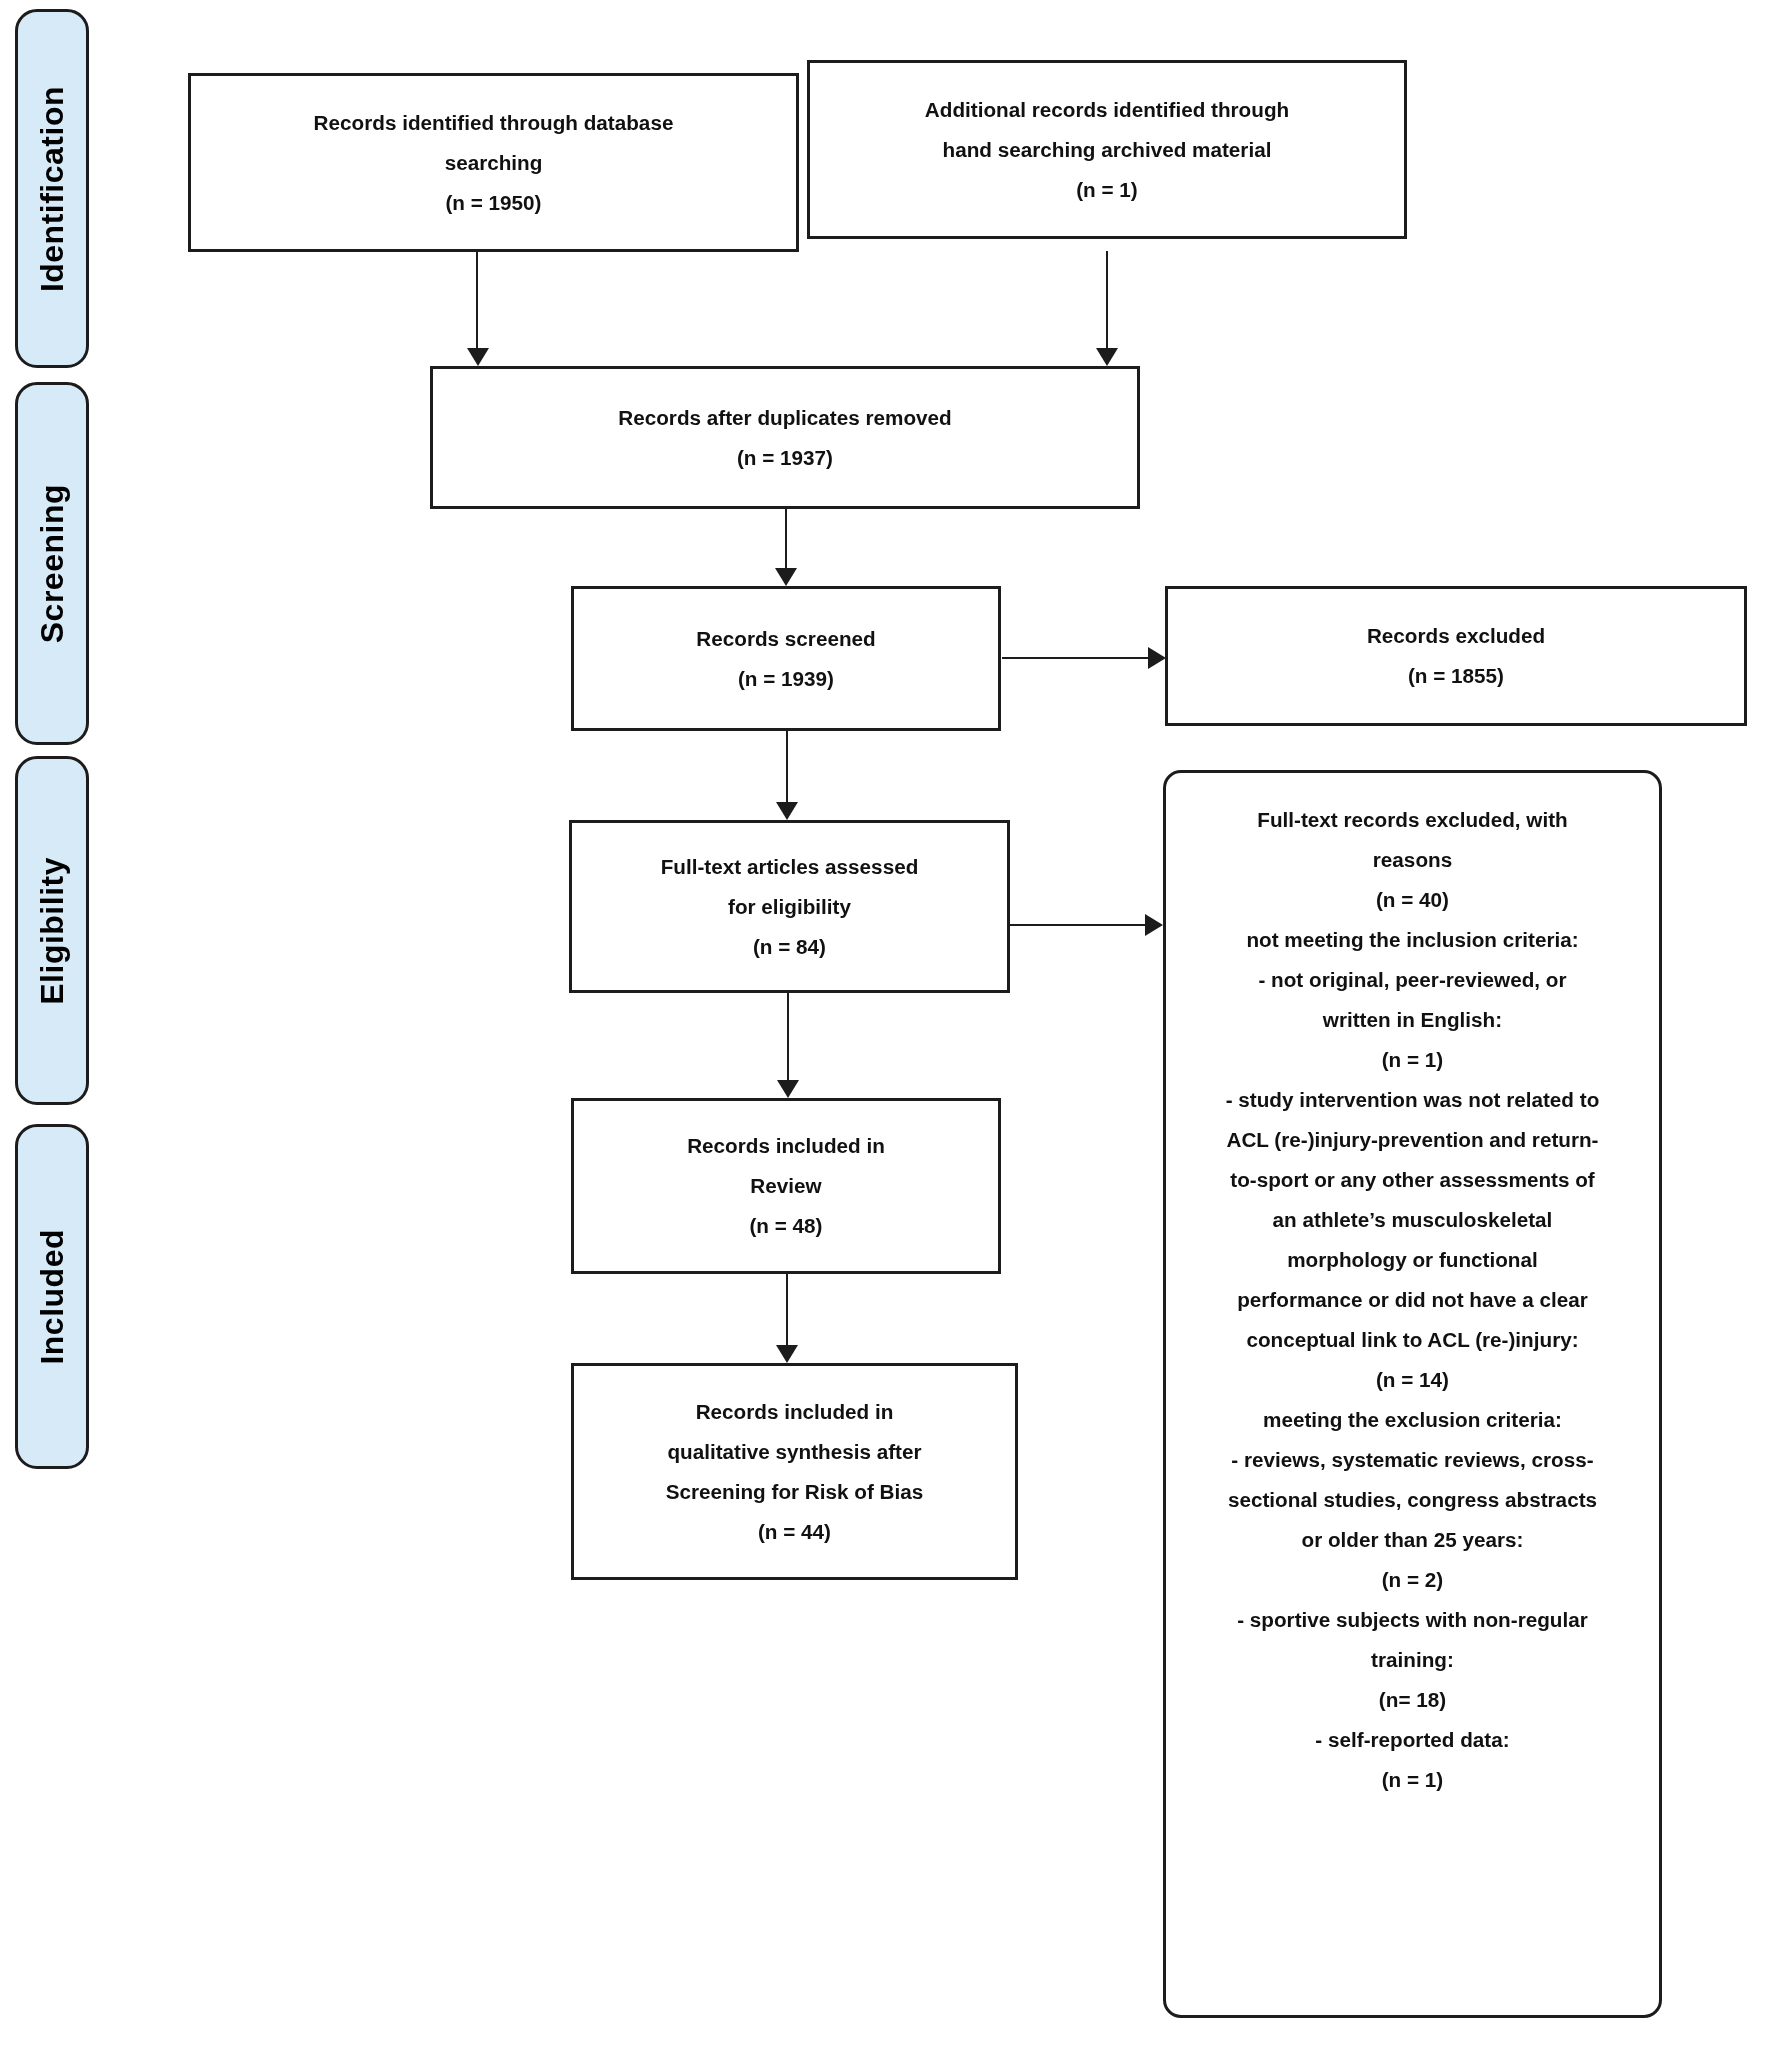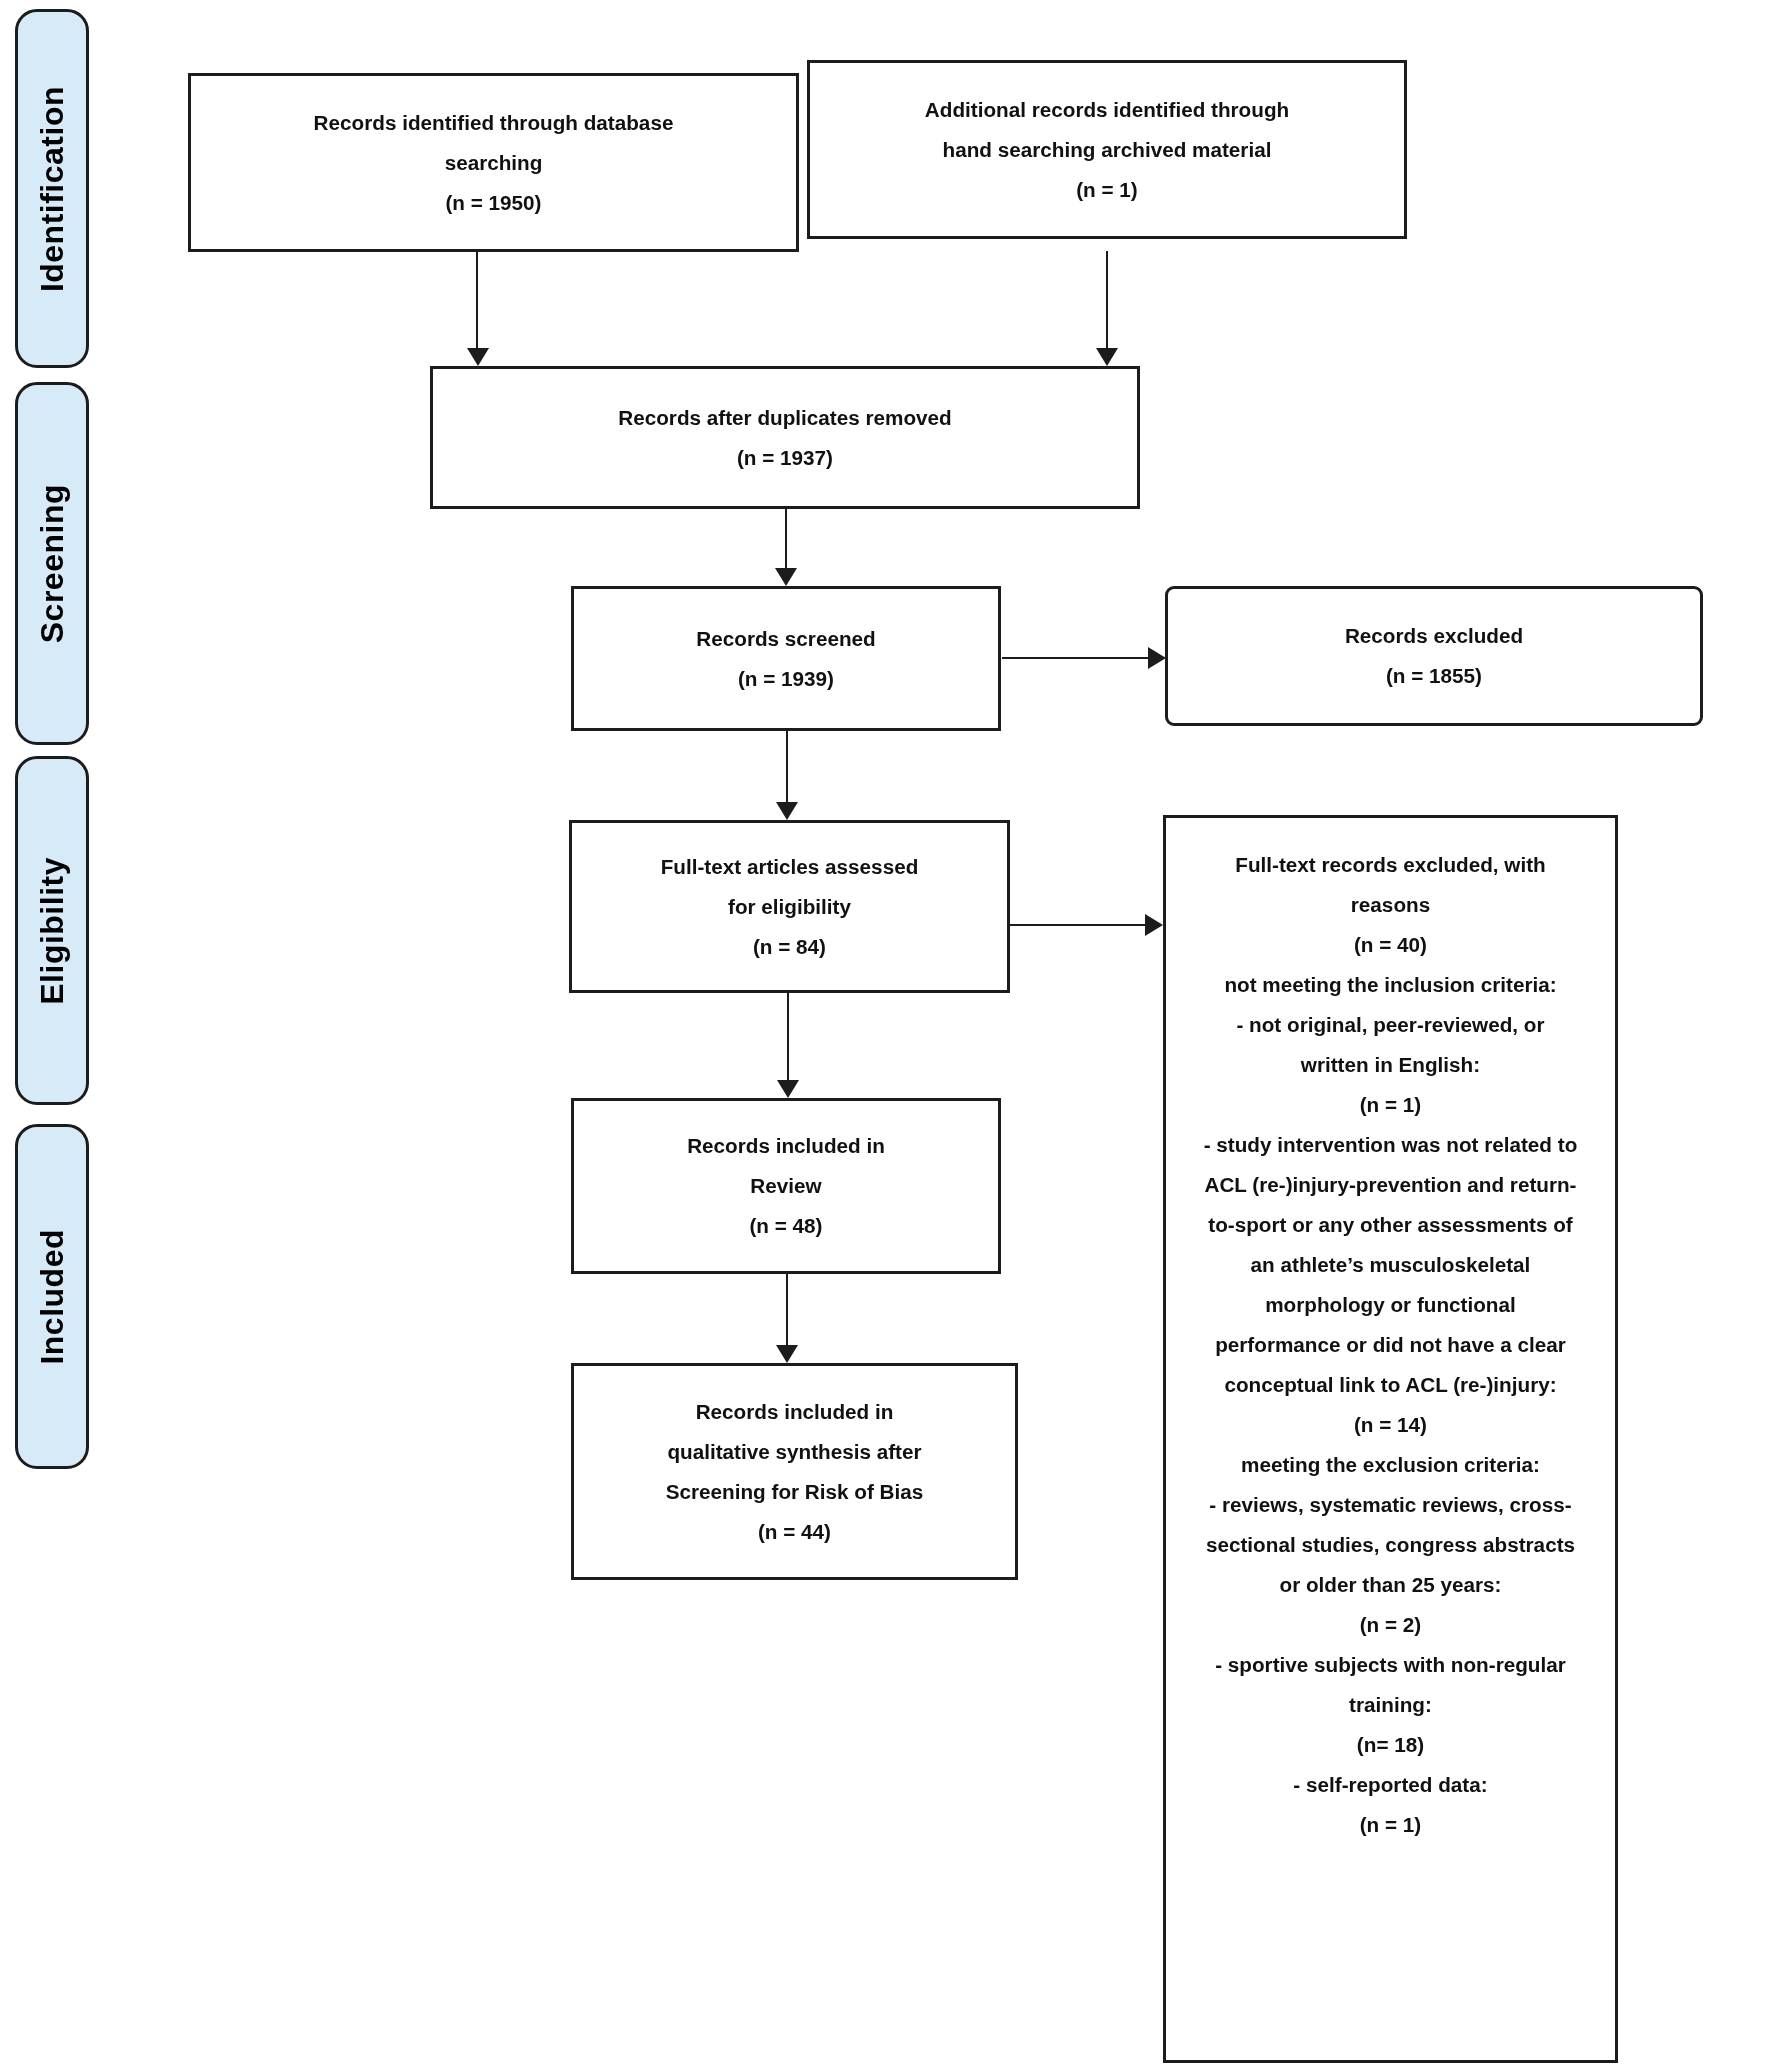--- a/index.html
+++ b/index.html
@@ -97,32 +97,32 @@
 <div class="box" style="left:430px; top:366px; width:710px; height:143px;">
   <div class="txt">Records after duplicates removed
 (n = 1937)</div>
 </div>
 
 <div class="box" style="left:571px; top:586px; width:430px; height:145px;">
   <div class="txt">Records screened
 (n = 1939)</div>
 </div>
 
-<div class="box" style="left:1165px; top:586px; width:538px; height:140px;border-radius:9px;">
+<div class="box" style="left:1165px; top:586px; width:582px; height:140px;">
   <div class="txt">Records excluded
 (n = 1855)</div>
 </div>
 
 <div class="box" style="left:569px; top:820px; width:441px; height:173px;">
   <div class="txt">Full-text articles assessed
 for eligibility
 (n = 84)</div>
 </div>
 
-<div class="box multi" style="left:1163px; top:815px; width:455px; height:1248px;">
+<div class="box multi" style="left:1163px; top:770px; width:499px; height:1248px;border-radius:18px;">
   <div class="para">Full-text records excluded, with
 reasons
 (n = 40)</div>
   <div class="para">not meeting the inclusion criteria:
 - not original, peer-reviewed, or
 written in English:
 (n = 1)
 - study intervention was not related to
 ACL (re-)injury-prevention and return-
 to-sport or any other assessments of

